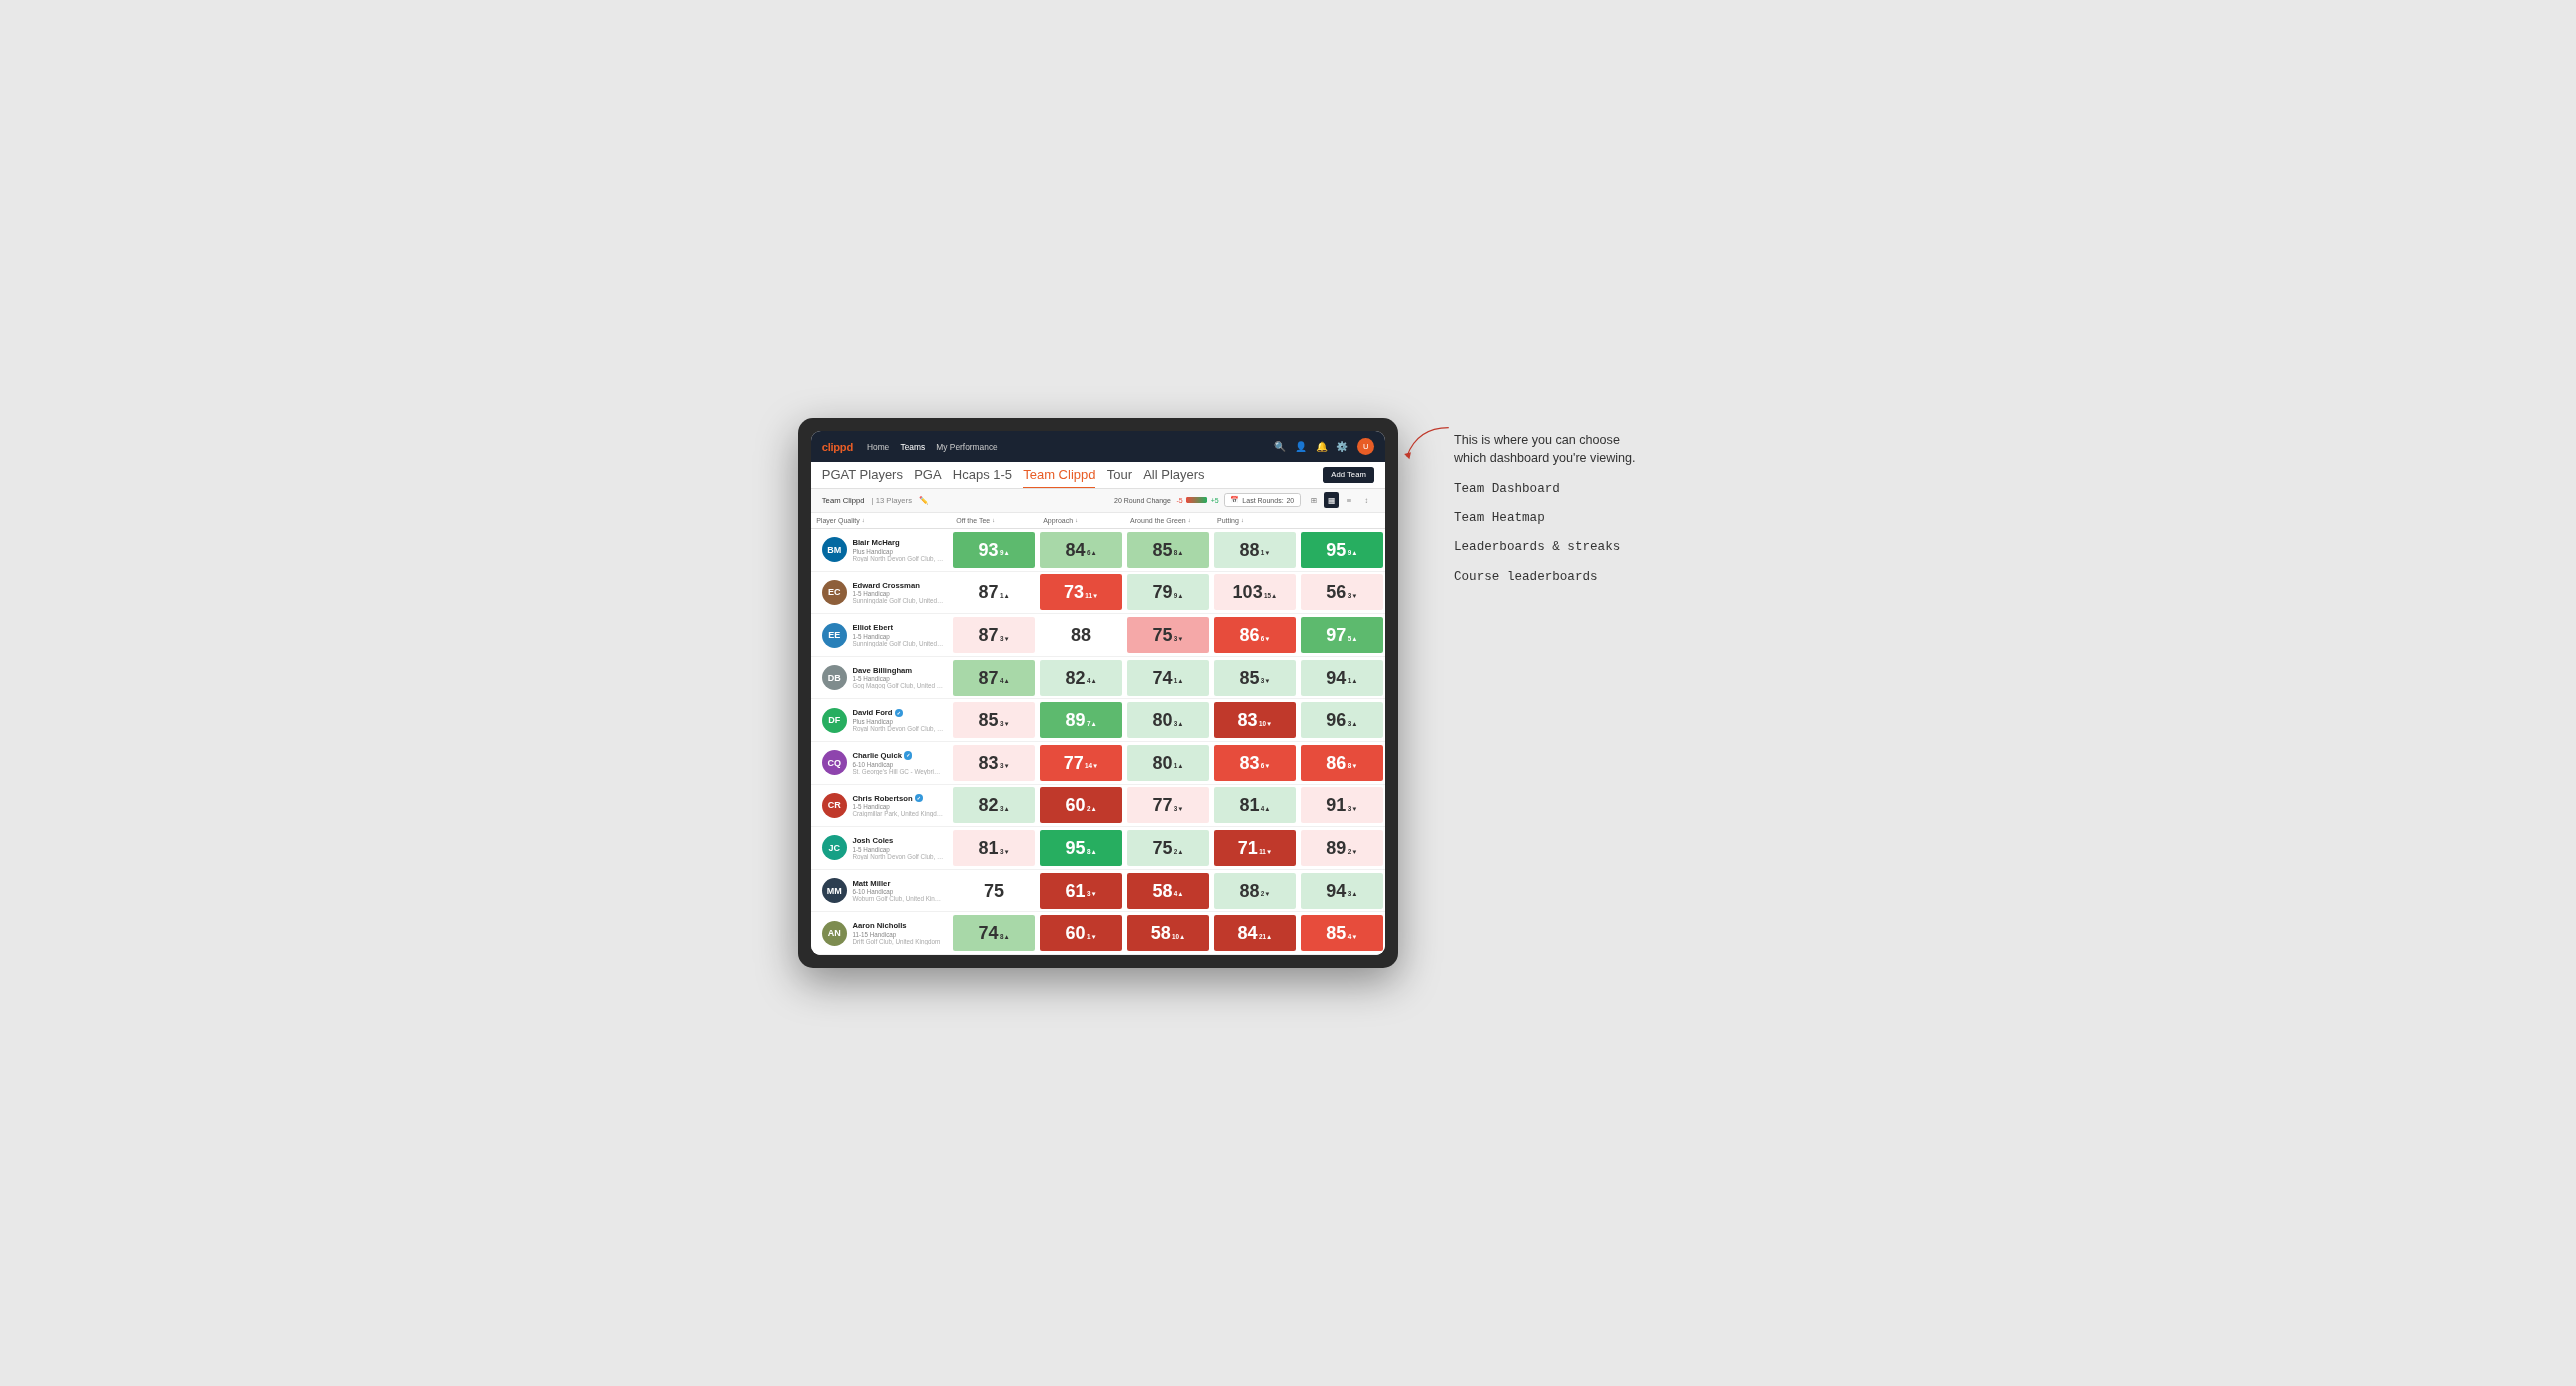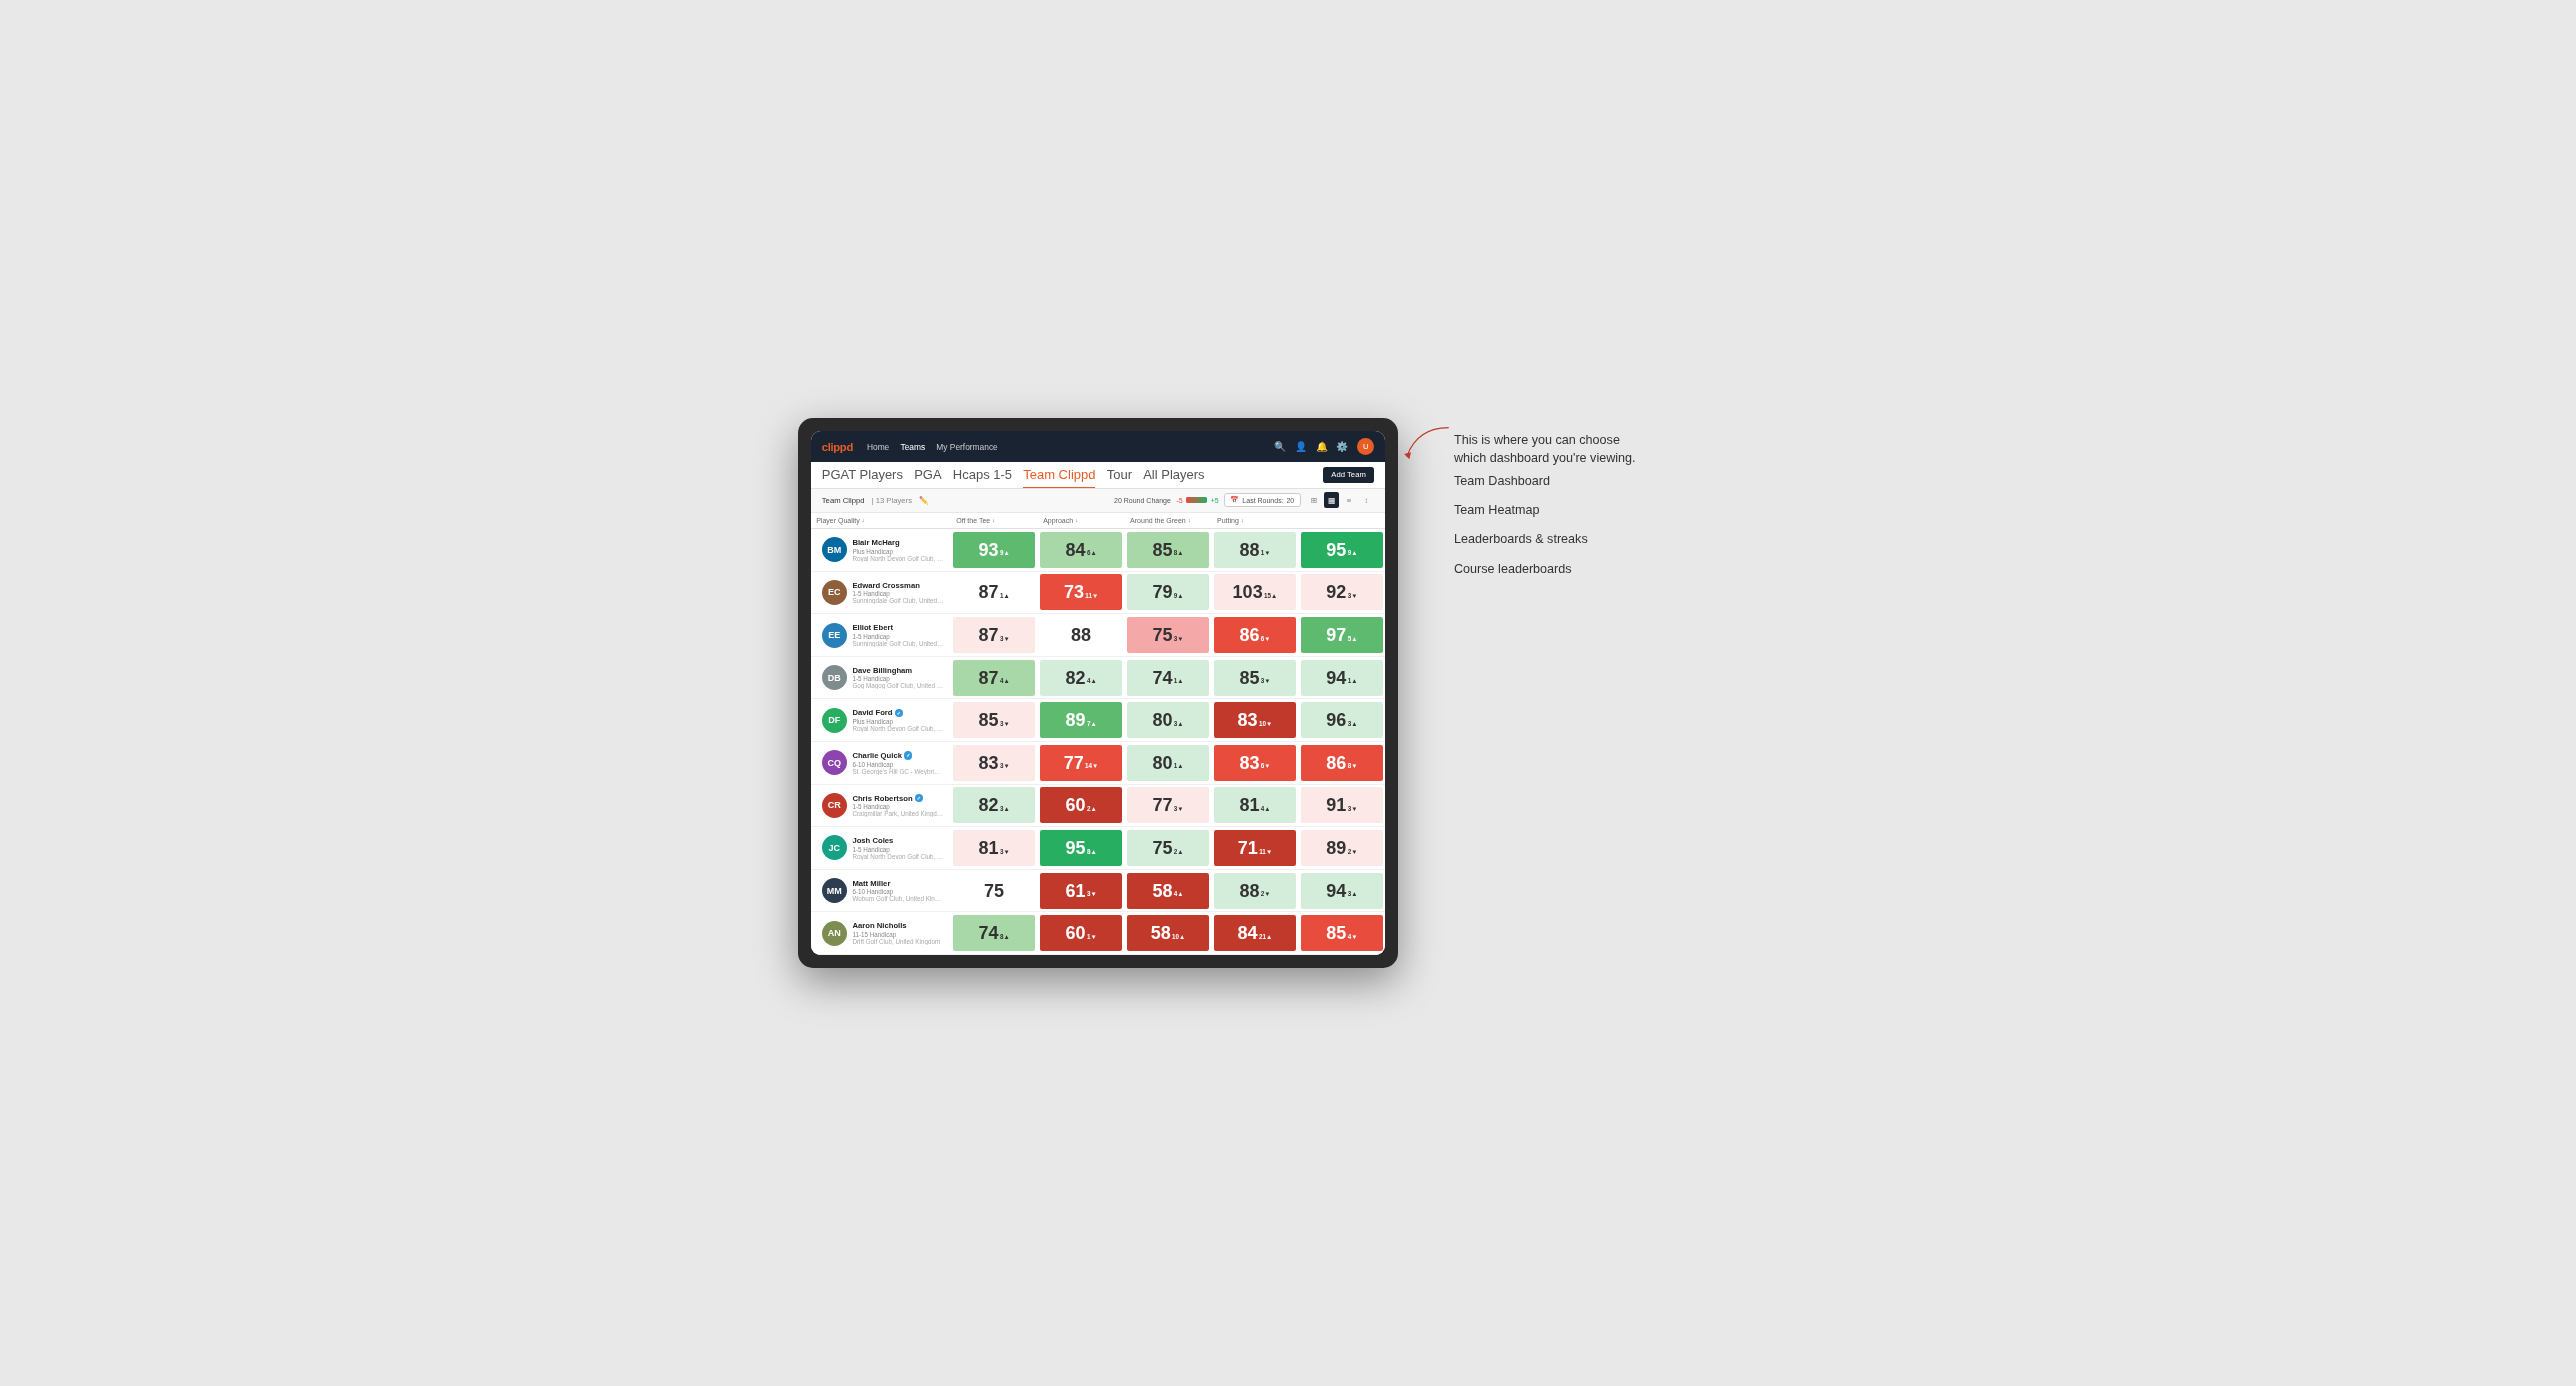--- a/index.html
+++ b/index.html
@@ -390,21 +390,22 @@
 
     .arrow-annotation {
       position: absolute;
       top: 49px;
       right: 56px;
       width: 84px;
       height: 56px;
     }
 
     .annotation-items {
-      margin-top: 6px;
+      margin-top: 14px;
+      font-family: Liberation Mono, monospace;
     }
 
     .annotation-item {
       font-size: 12.6px;
       color: #333;
       margin-bottom: 15.4px;
       font-weight: 400;
     }
 
     
@@ -593,21 +594,21 @@
                 <div class="score-box bg-red-pale">
                   <div class="score-inner">
                     <span class="score-num text-dark">103</span>
                     <span class="score-suffix text-dark">15▲</span>
                   </div>
                 </div>
               </div>
               <div class="score-cell">
                 <div class="score-box bg-red-pale">
                   <div class="score-inner">
-                    <span class="score-num text-dark">92</span>
+                    <span class="score-num text-dark">56</span>
                     <span class="score-suffix text-dark">3▼</span>
                   </div>
                 </div>
               </div>
             </div>
             <div class="player-row">
               <div class="player-info">
                 <div class="player-avatar av-blue">EE</div>
                 <div class="player-details">
                   <div class="player-name">Elliot Ebert</div>

